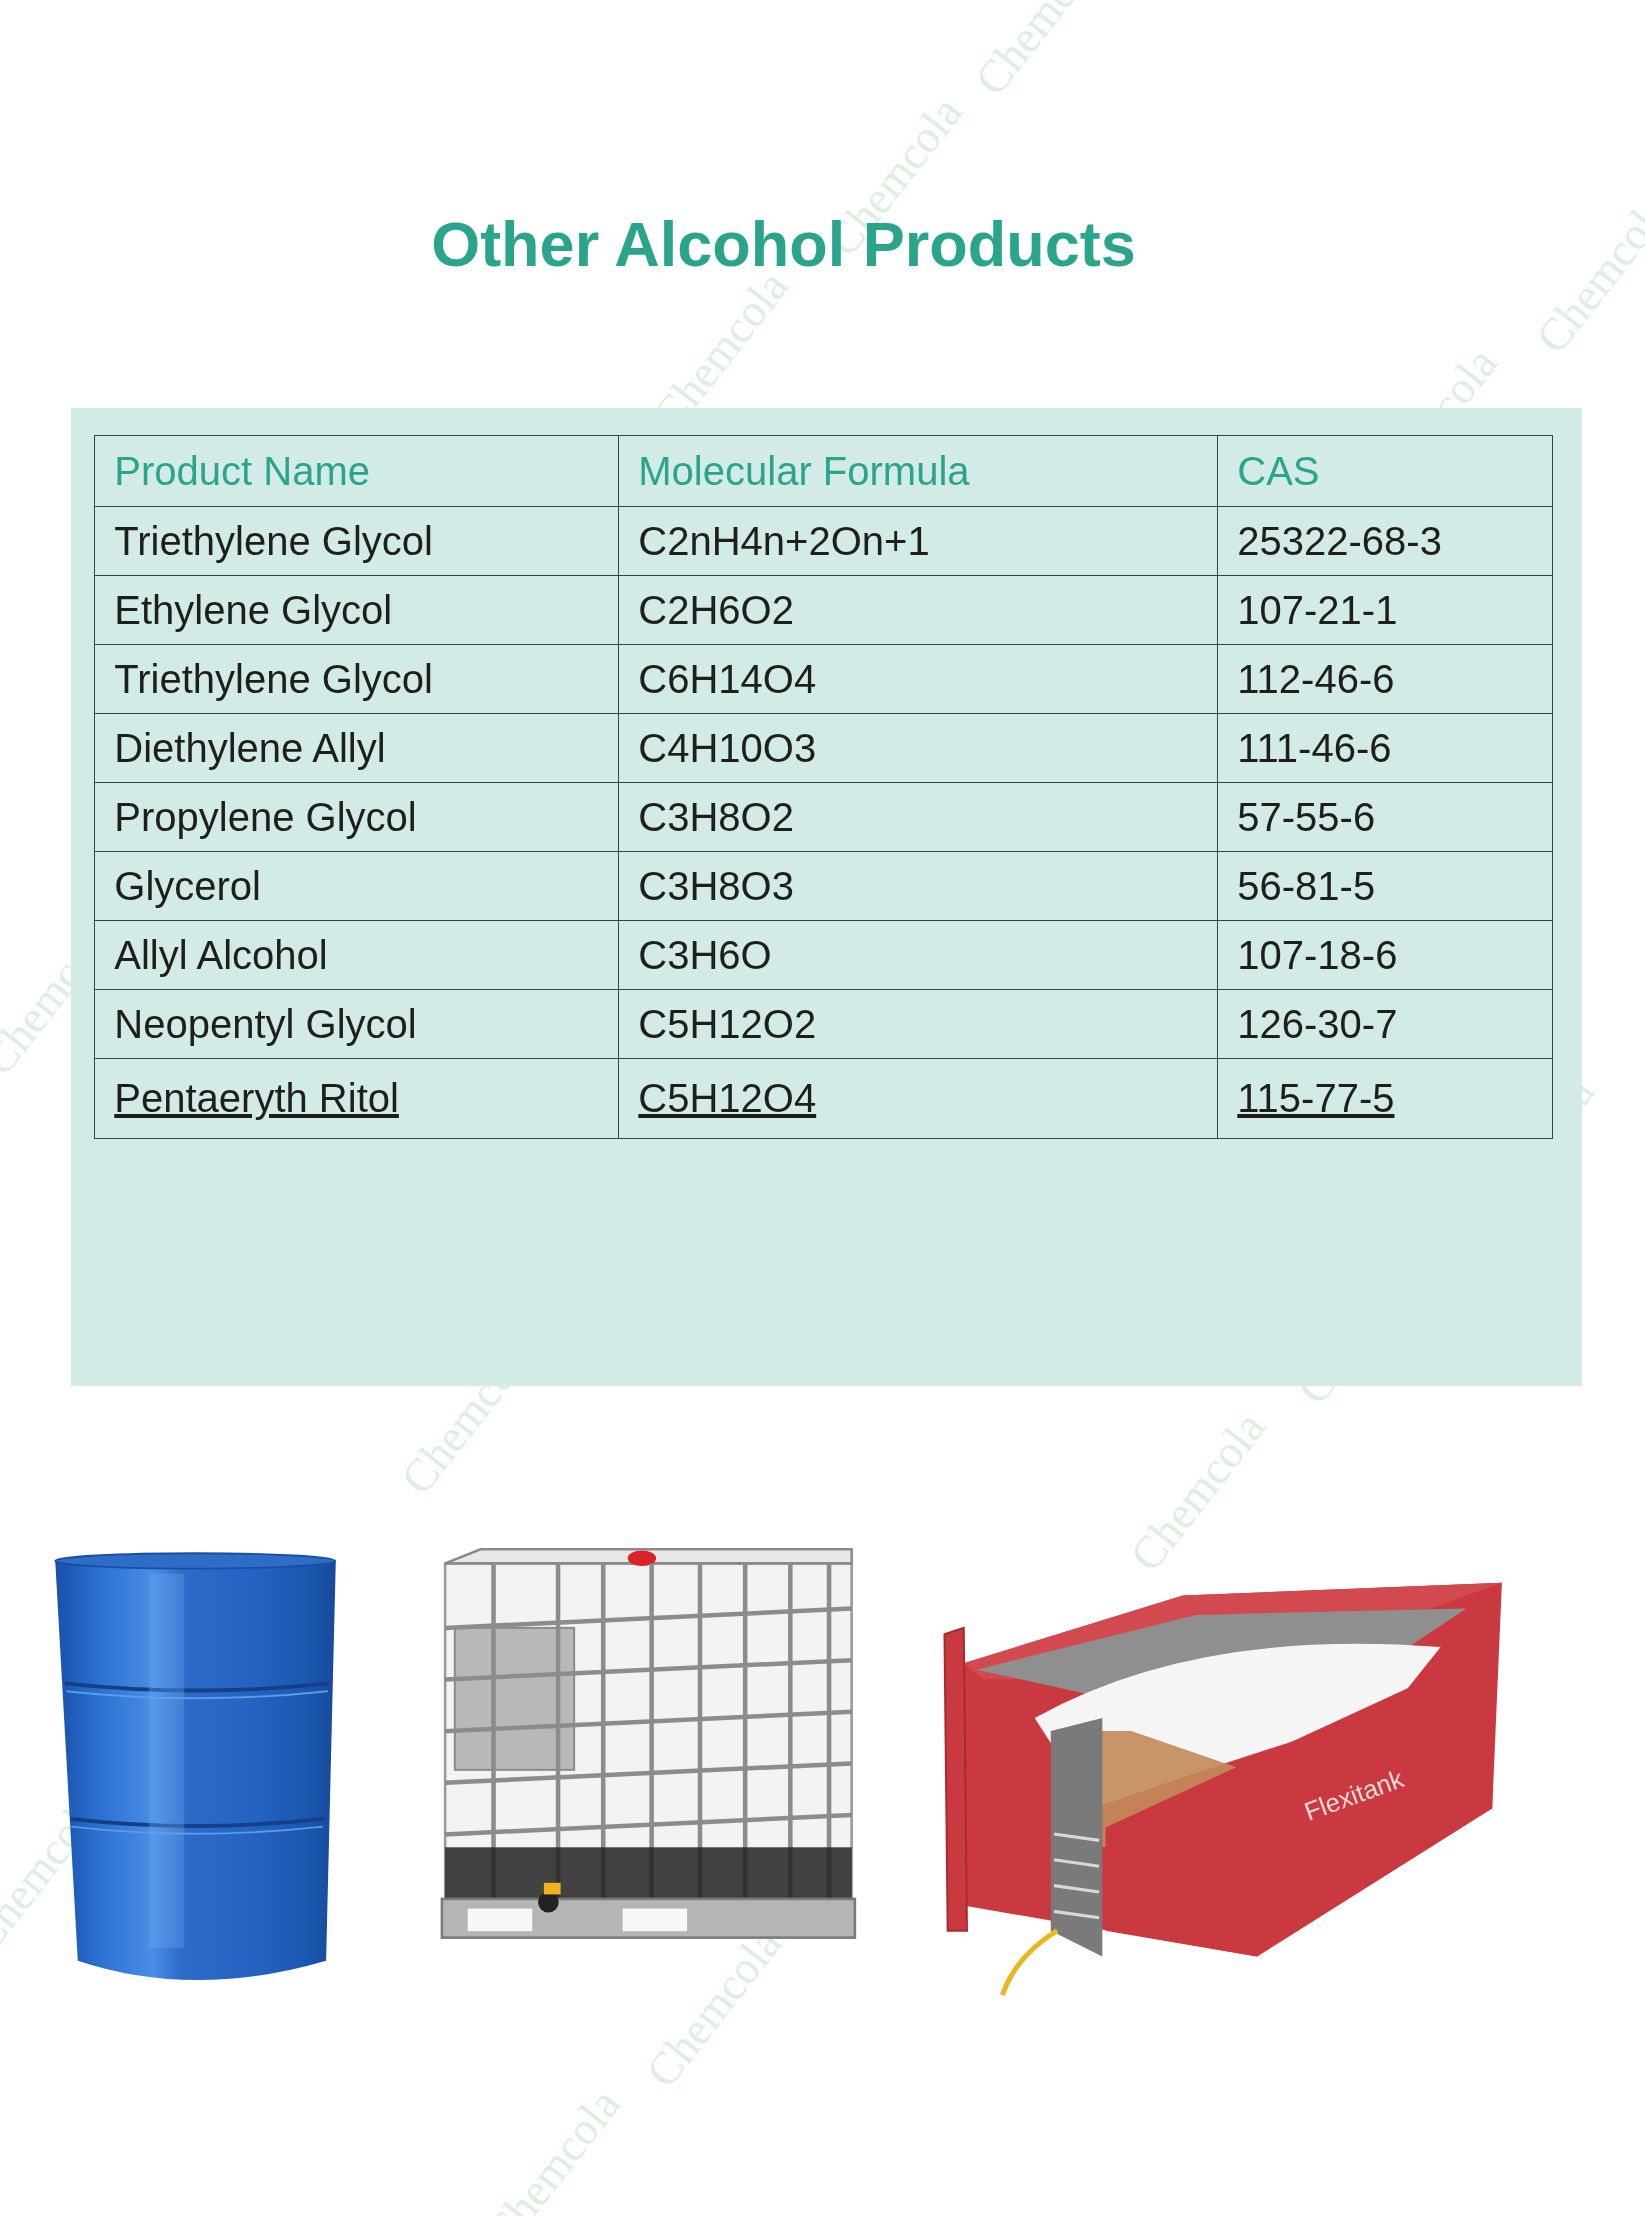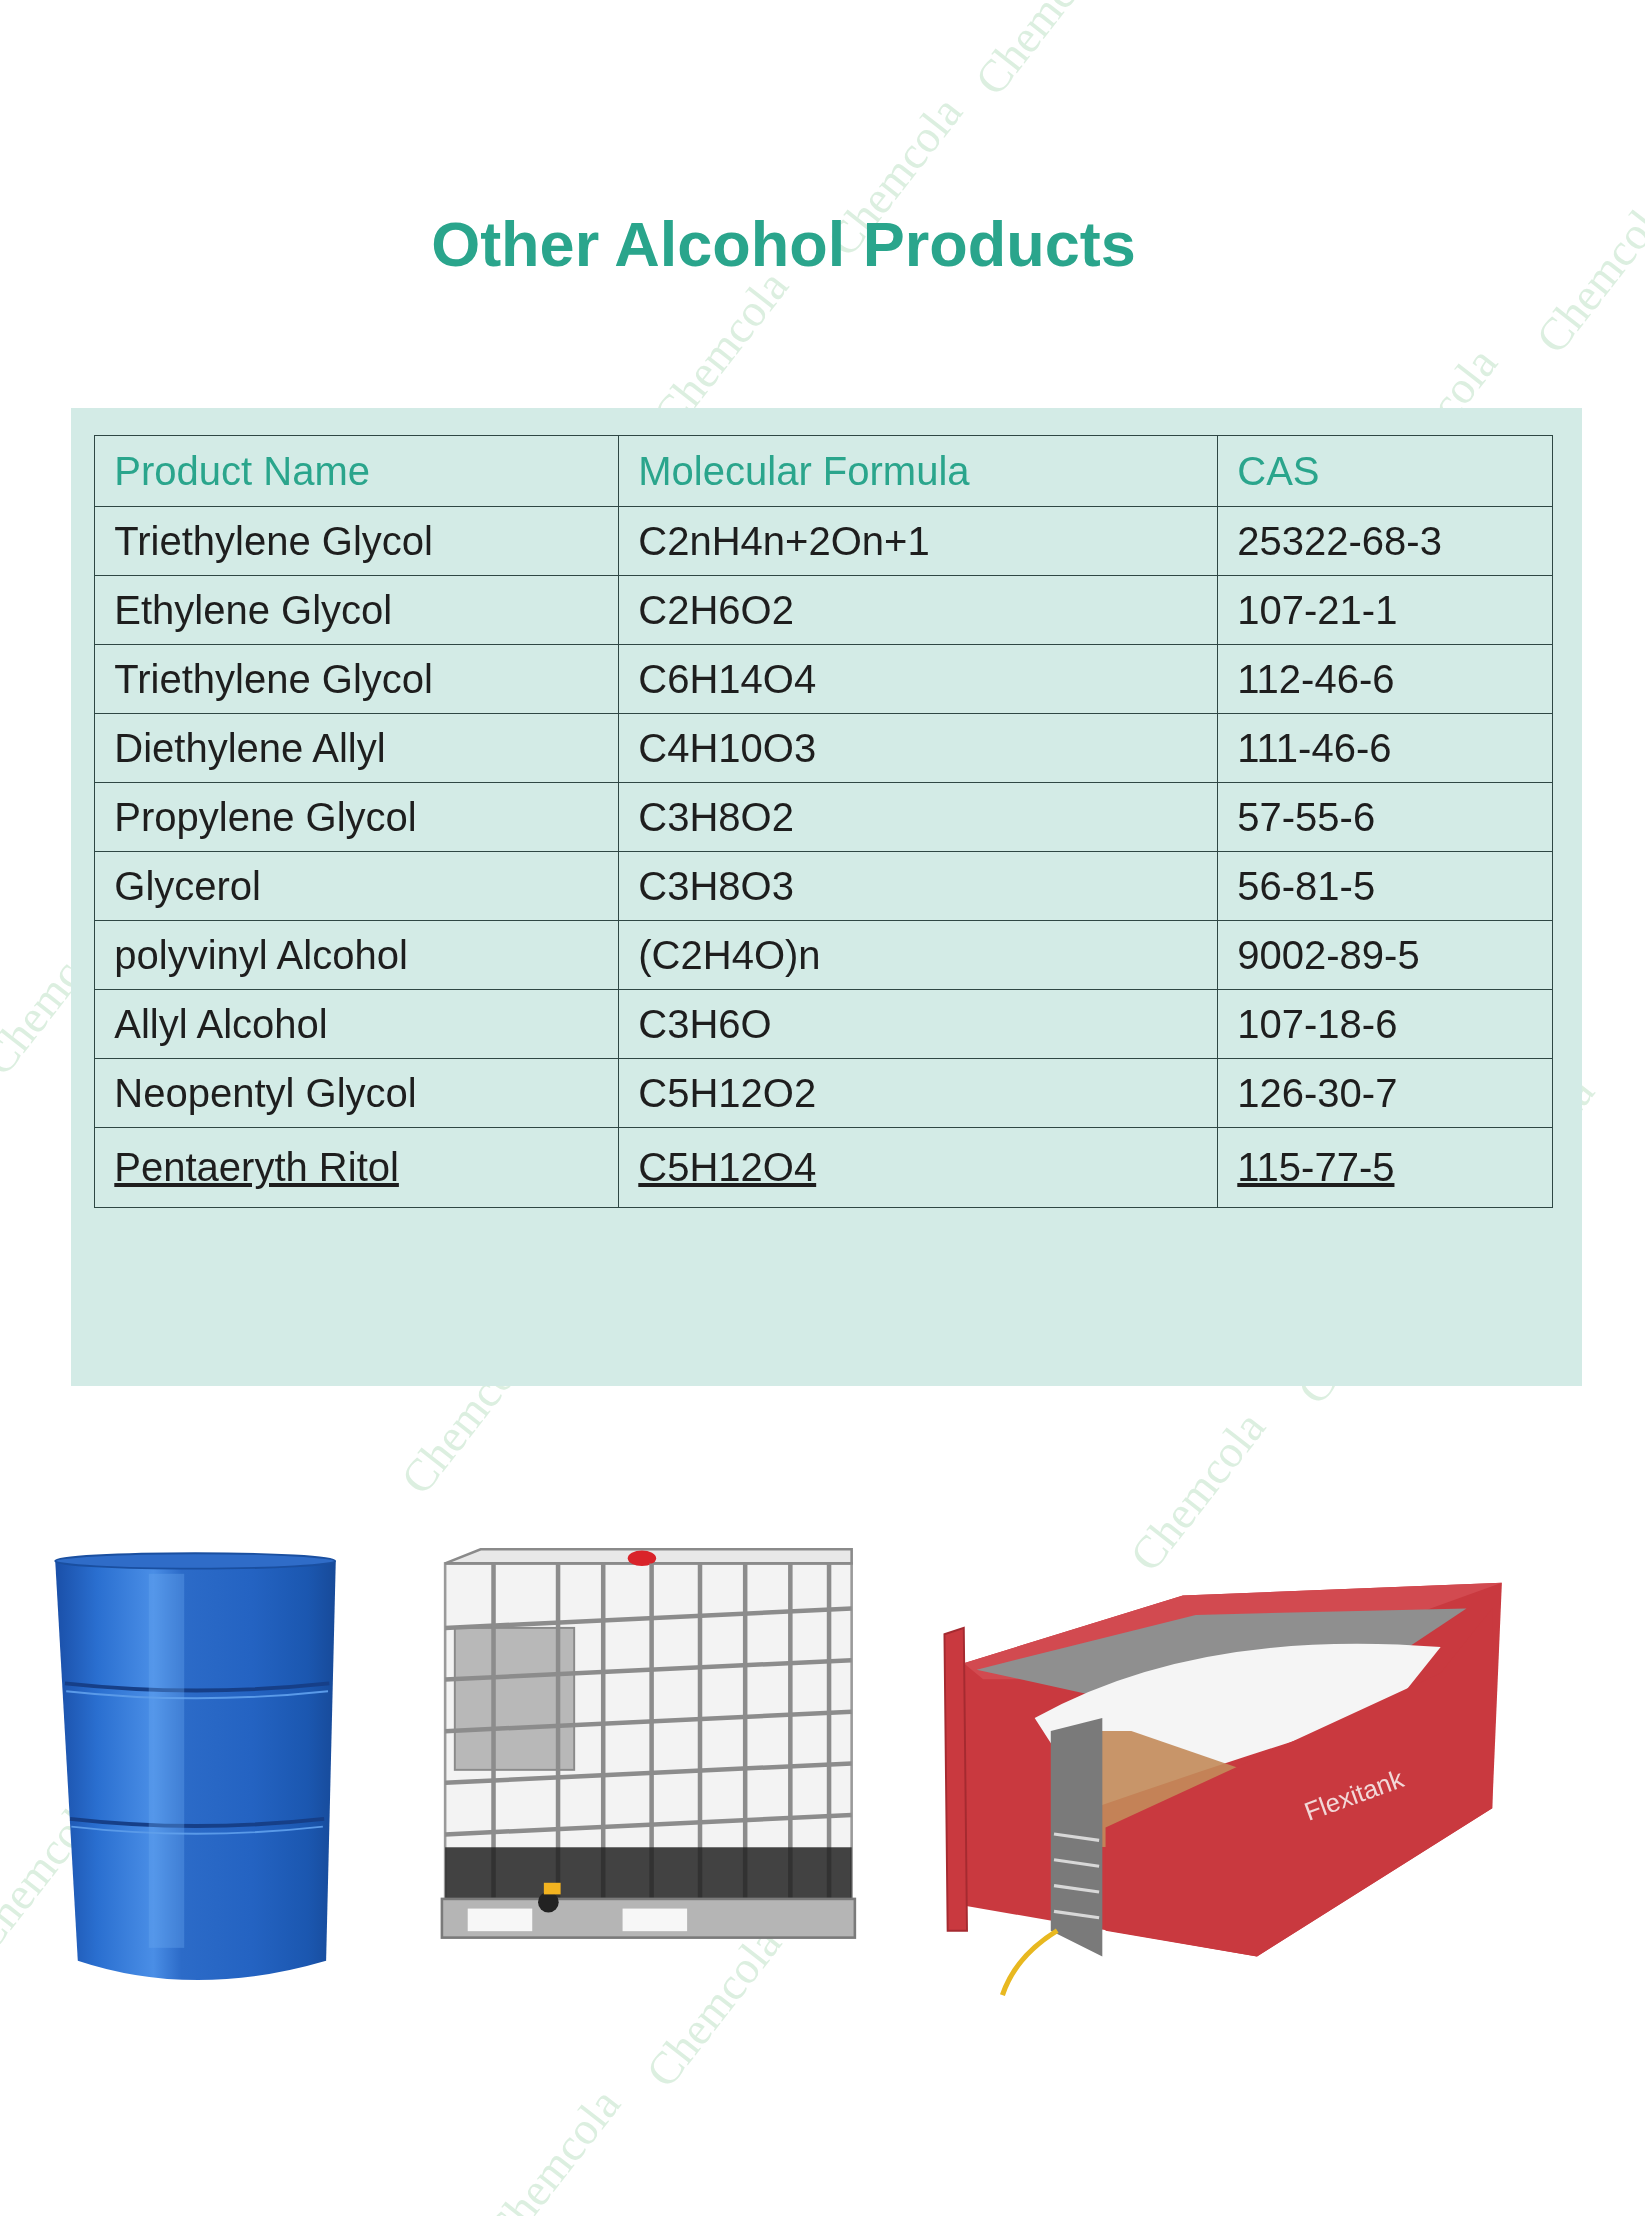--- a/index.html
+++ b/index.html
@@ -98,25 +98,20 @@
     </tr>
     <tr>
       <td>Propylene Glycol</td>
       <td>C3H8O2</td>
       <td>57-55-6</td>
     </tr>
     <tr>
       <td>Glycerol</td>
       <td>C3H8O3</td>
       <td>56-81-5</td>
-    </tr>
-    <tr>
-      <td>polyvinyl Alcohol</td>
-      <td>(C2H4O)n</td>
-      <td>9002-89-5</td>
     </tr>
     <tr>
       <td>Allyl Alcohol</td>
       <td>C3H6O</td>
       <td>107-18-6</td>
     </tr>
     <tr>
       <td>Neopentyl Glycol</td>
       <td>C5H12O2</td>
       <td>126-30-7</td>

